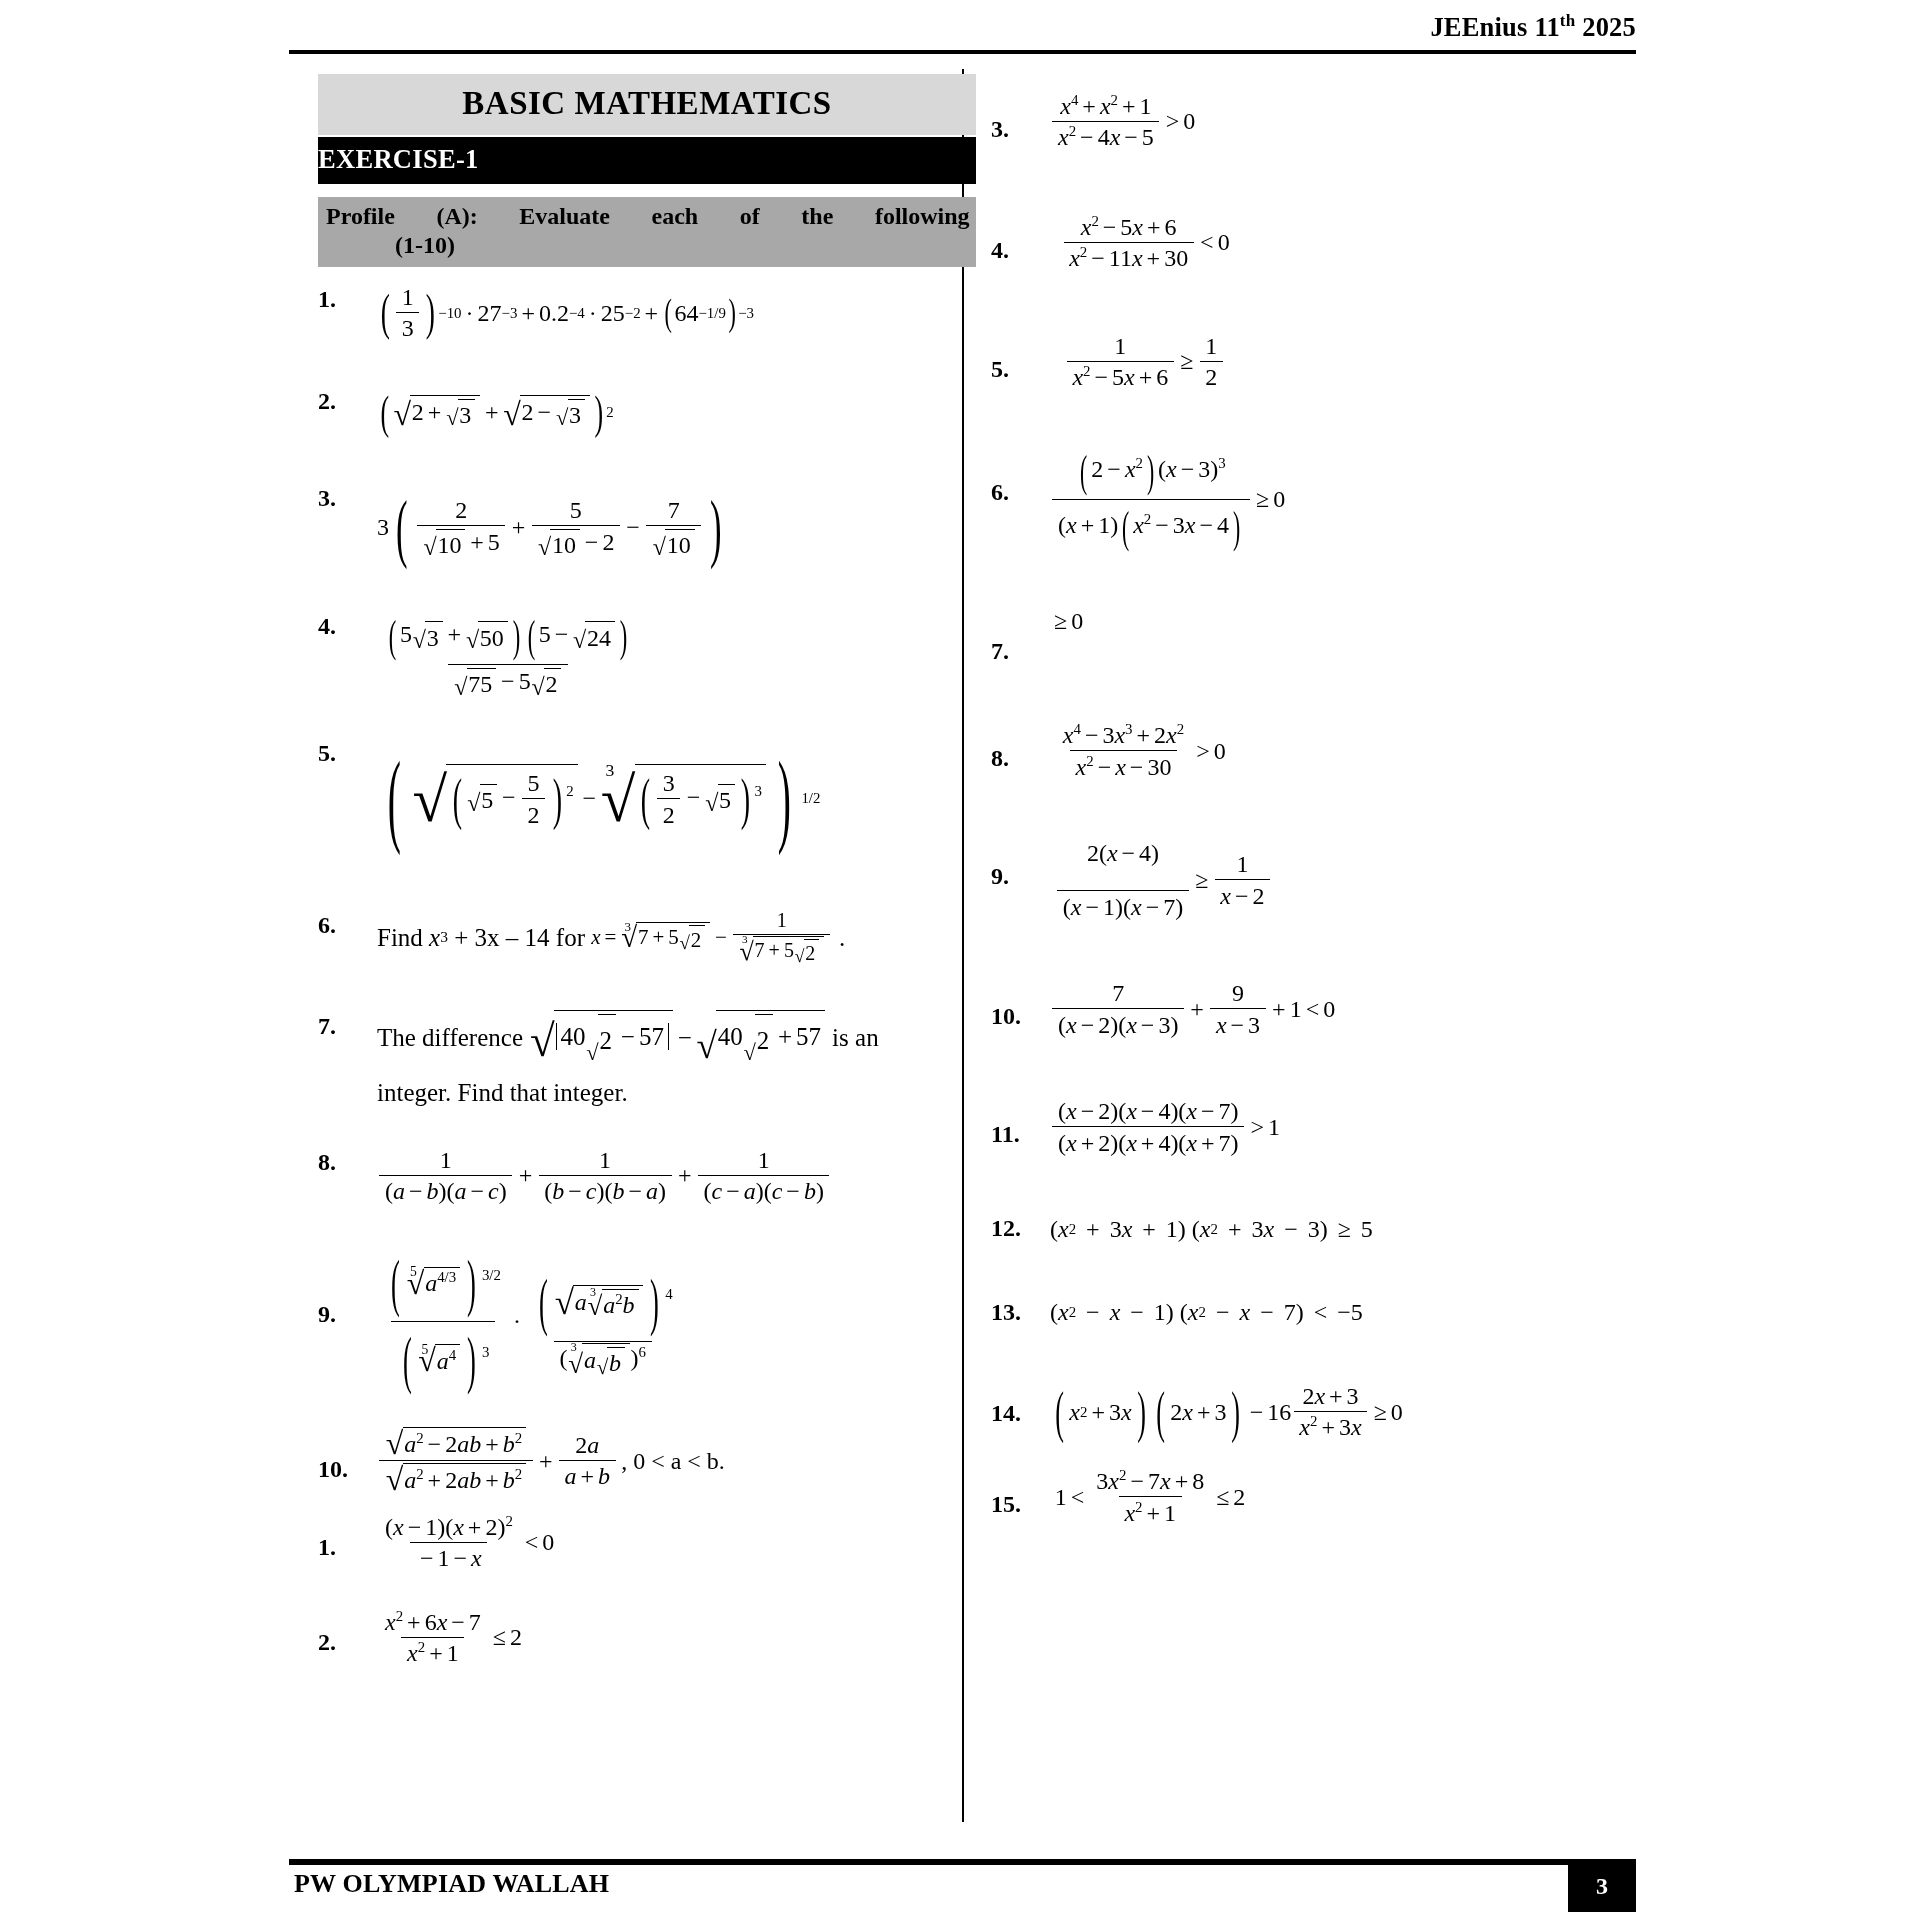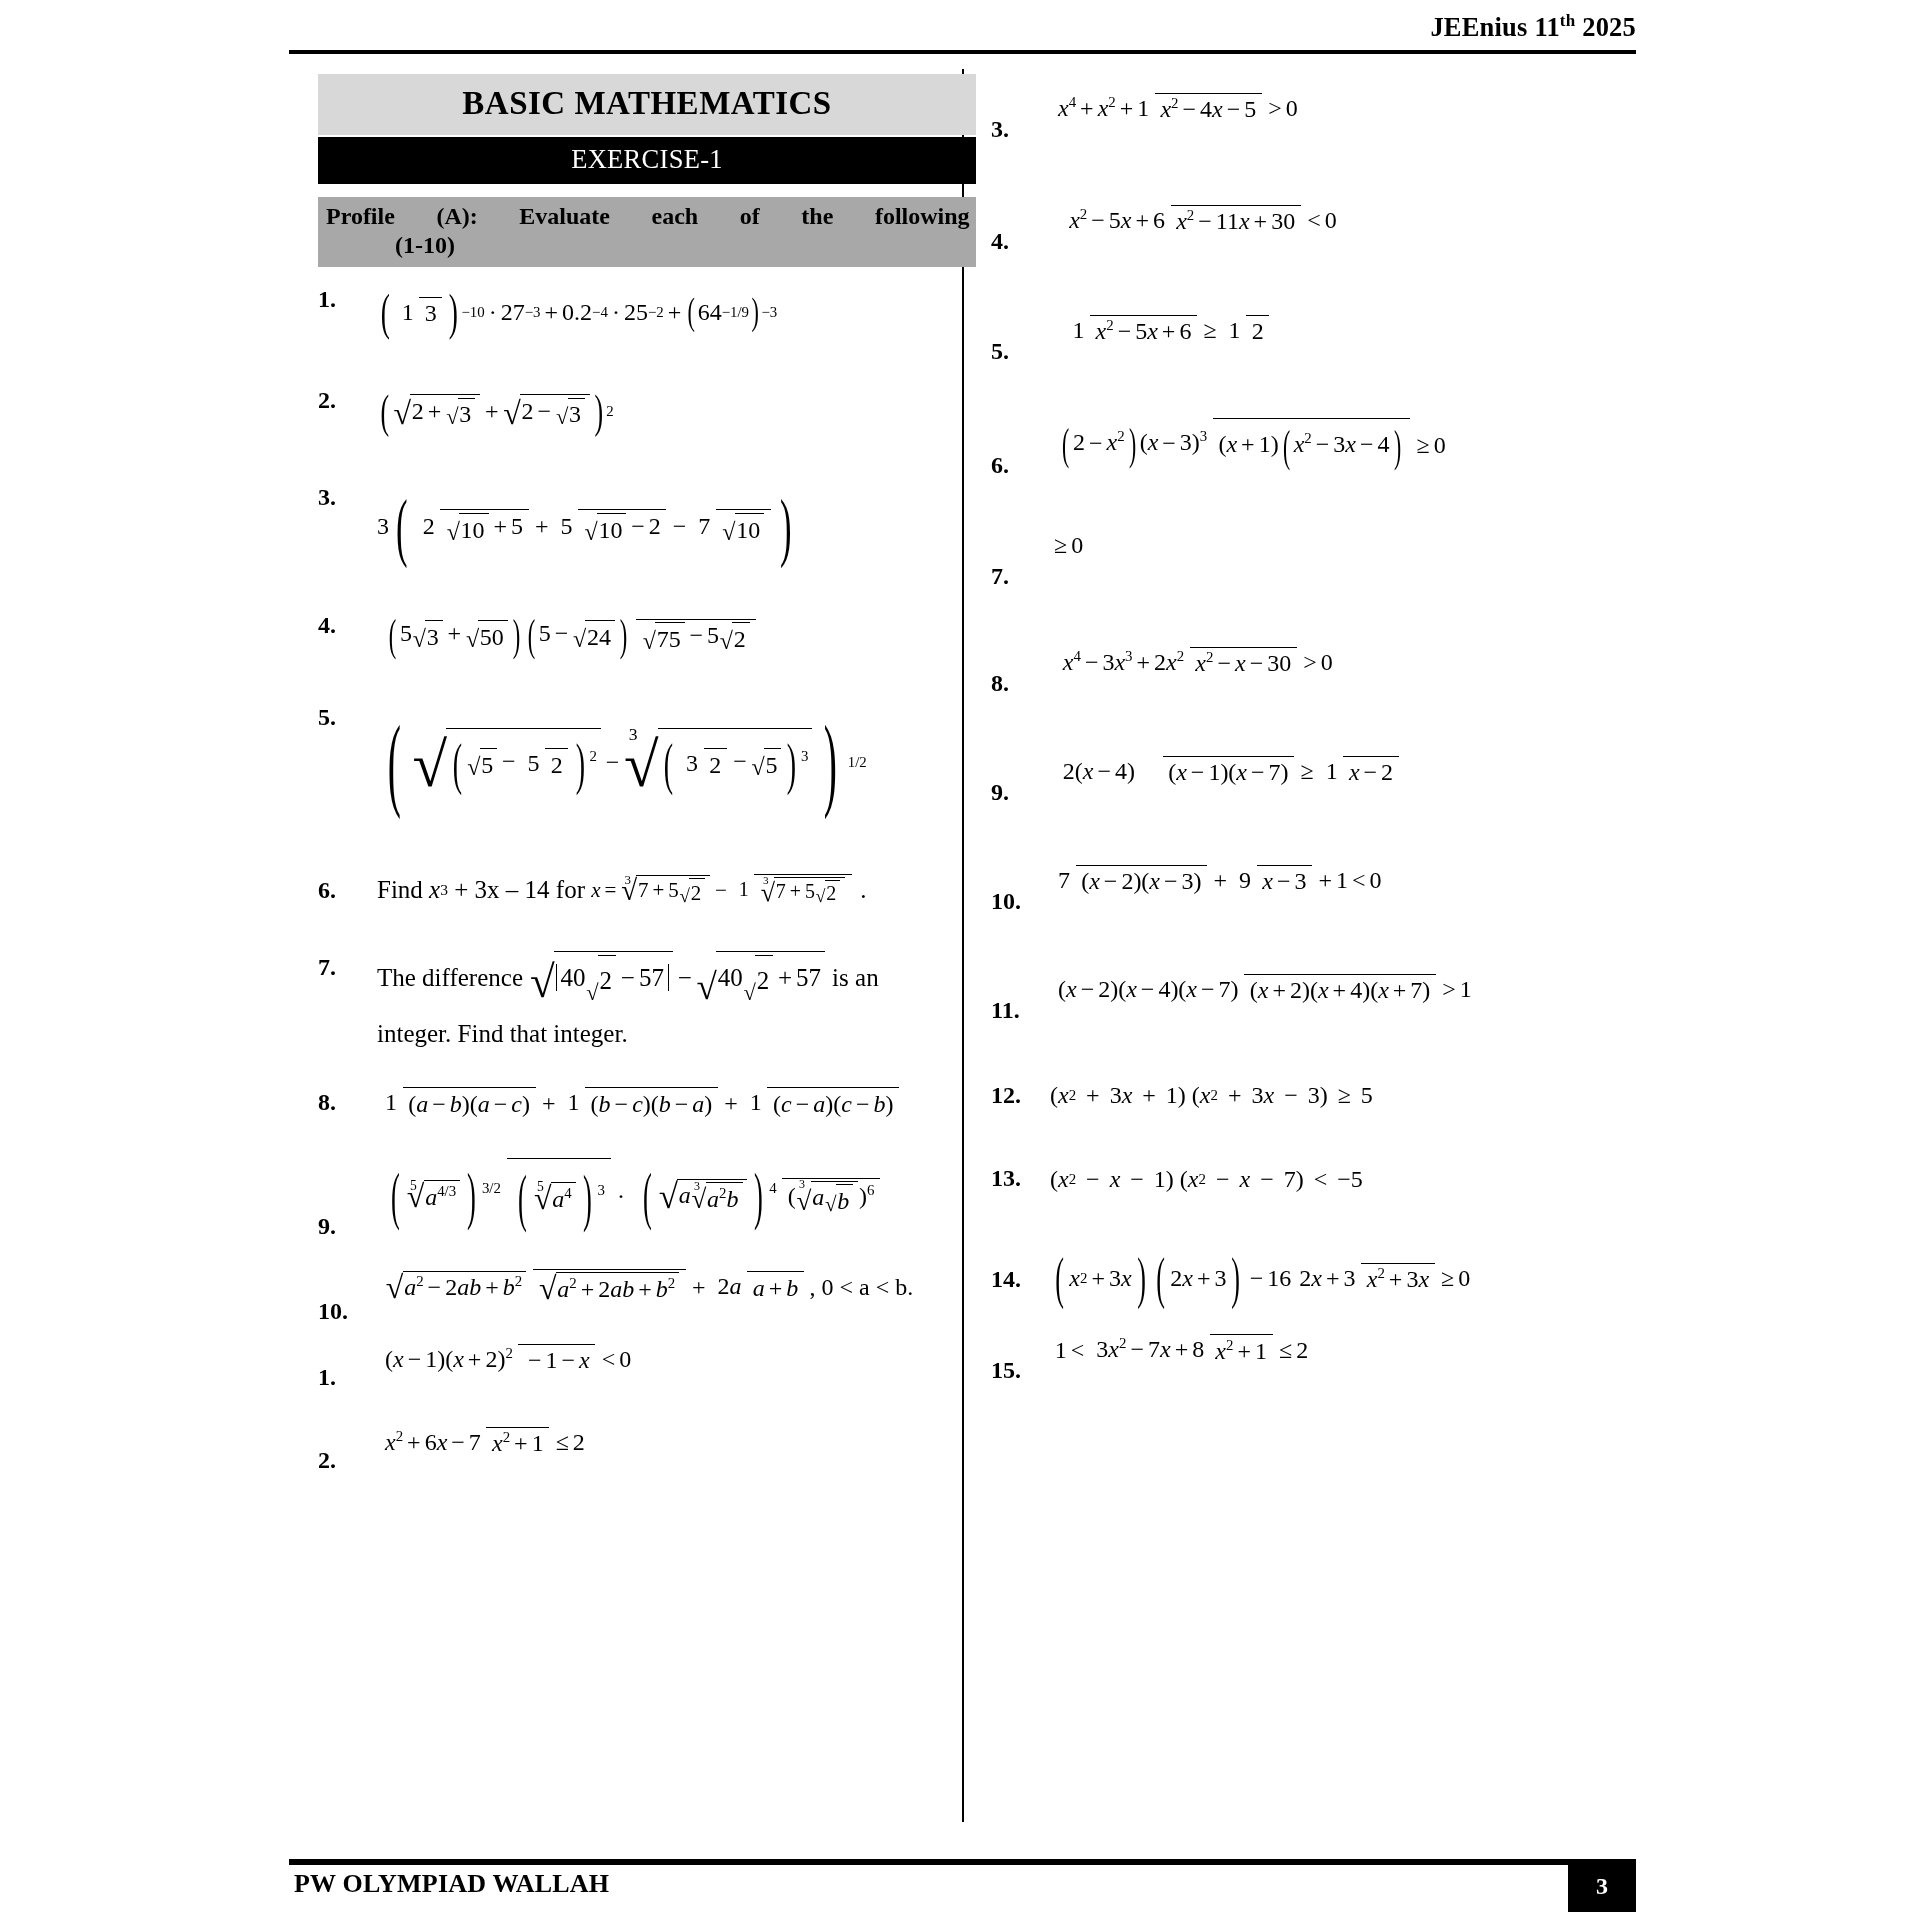--- a/index.html
+++ b/index.html
@@ -30,22 +30,22 @@
     position:absolute; left:962px; top:69px; width:2.4px; height:1753px; background:#000;
   }
 
   
   .title-banner {
     background:#d8d8d8; text-align:center;
     font-weight:bold; font-size:33px; letter-spacing:0.5px;
     padding:11.2px 0 13px 0;
   }
   .exercise-banner {
-    background:#000; color:#fff; text-align:center;
-    font-weight:normal; font-size:26.5px; letter-spacing:0.3px;
+    background:#000; color:#fff; text-align:left;
+    font-weight:bold; font-size:26.5px; letter-spacing:0.3px;
     padding:7.2px 0 8.8px 0; margin-top:1.6px;
   }
   .profile-banner {
     background:#a8a8a8;
     font-weight:bold; font-size:24px;
     padding:6.4px 4.8px 8px 8px;
     margin-top:17.6px;
   }
   .profile-banner .ln1 {
     display:block; text-align:justify; text-align-last:justify;
@@ -56,21 +56,21 @@
   
   .q { display:flex; align-items:flex-start; margin-top:21px; }
   .q .num { flex:0 0 59px; font-weight:bold; font-size:24px; padding-top:3.2px; }
   .q .body { flex:1 1 auto; font-size:24px; line-height:1.18; }
 
   
   .m { font-family:"Liberation Serif", serif; white-space:nowrap; }
   .it { font-style:italic; }
   .mrow { display:inline-flex; align-items:center; vertical-align:middle; }
 
-  .frac { display:inline-flex; flex-direction:row; align-items:center;
+  .frac { display:inline-flex; flex-direction:column; align-items:center;
           vertical-align:middle; margin:0 2.4px;justify-content:center; }
   .frac > .nu { padding:0 5.6px 0.8px 5.6px; }
   .frac > .de { padding:1.6px 5.6px 0 5.6px; border-top:1.8px solid #000; }
 
   sup.e { font-size:.62em; vertical-align:super; line-height:0; }
 
   
   .par { display:inline-block; font-family:"Liberation Serif", serif;
          transform-origin:center; vertical-align:middle; }
 

